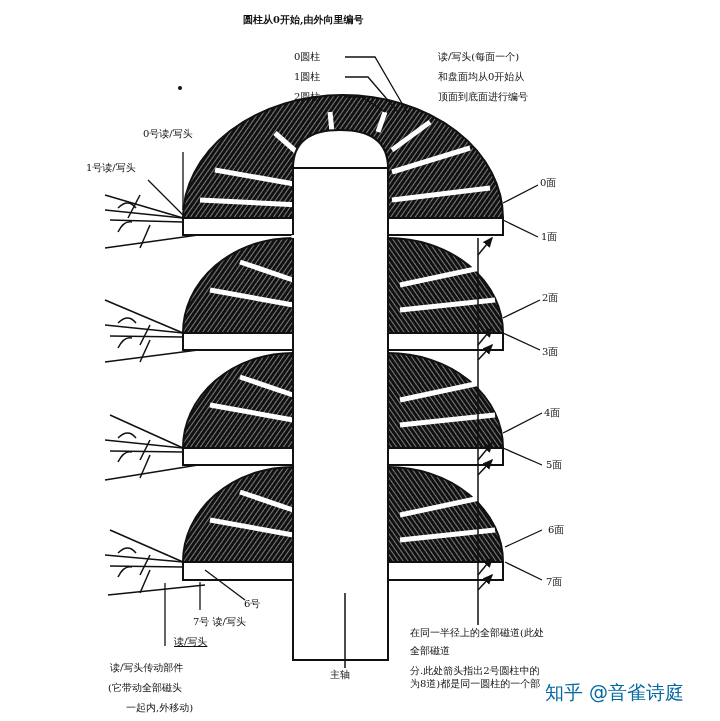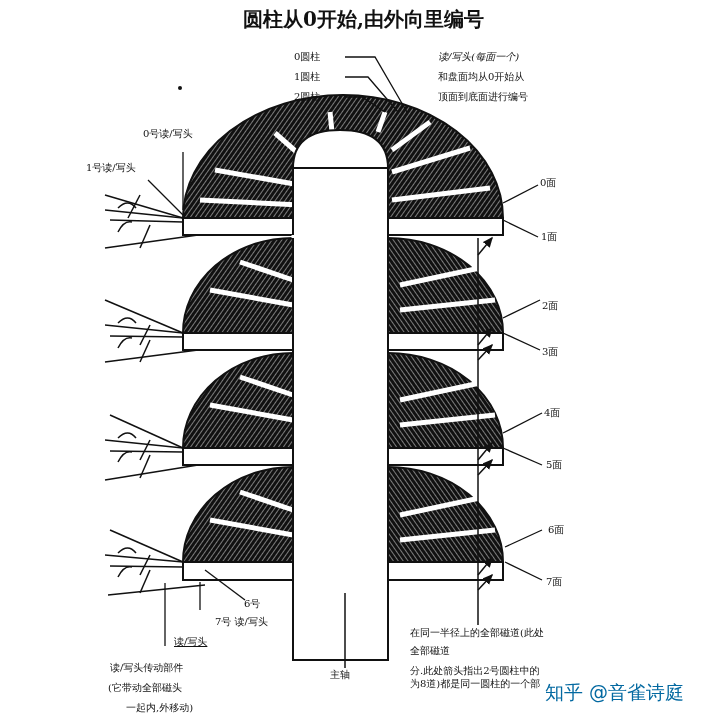--- a/index.html
+++ b/index.html
@@ -1,20 +1,20 @@
 <!DOCTYPE html>
 <html><head>
 <meta charset="utf-8">
 <style>
   html, body { margin:0; padding:0; background:#ffffff; }
   body { width:720px; height:721px; position:relative; overflow:hidden;
          font-family: "DejaVu Serif", "Liberation Serif", serif; color:#111; }
   #diagram { position:absolute; left:0; top:0; }
   .lbl { position:absolute; font-size:10px; line-height:19px; white-space:nowrap; color:#111; }
-  .title { font-size:20px; font-weight:bold; }
+  .title { font-size:10px; font-weight:bold; }
   .watermark { position:absolute; font-family:"DejaVu Sans","Liberation Sans",sans-serif;
                font-size:19px; color:#0369a1; white-space:nowrap; }
 </style>
 </head>
 <body>
 
 <svg id="diagram" width="720" height="721" viewBox="0 0 720 721">
   <defs>
     <pattern id="tracks" width="4" height="4" patternUnits="userSpaceOnUse" patternTransform="rotate(35)">
       <rect width="4" height="4" fill="#111"></rect>
@@ -165,38 +165,38 @@
 
   <circle cx="180" cy="88" r="2" fill="#111"></circle>
 </svg>
 
 <div class="lbl title" style="left:243px; top:10px;">圆柱从0开始,由外向里编号</div>
 
 <div class="lbl" style="left:294px; top:47px;">0圆柱</div>
 <div class="lbl" style="left:294px; top:67px;">1圆柱</div>
 <div class="lbl" style="left:294px; top:87px;">2圆柱</div>
 
-<div class="lbl" style="left:438px; top:47px;font-style:italic;">读/写头(每面一个)</div>
+<div class="lbl" style="left:438px; top:47px;">读/写头(每面一个)</div>
 <div class="lbl" style="left:438px; top:67px;">和盘面均从0开始从</div>
 <div class="lbl" style="left:438px; top:87px;font-family:Liberation Serif, serif;">顶面到底面进行编号</div>
 
 <div class="lbl" style="left:143px; top:124px;">0号读/写头</div>
 <div class="lbl" style="left:86px; top:158px;">1号读/写头</div>
 
 <div class="lbl" style="left:540px; top:173px;">0面</div>
 <div class="lbl" style="left:541px; top:227px;">1面</div>
-<div class="lbl" style="left:542px; top:296px;">2面</div>
+<div class="lbl" style="left:542px; top:288px;">2面</div>
 <div class="lbl" style="left:542px; top:342px;">3面</div>
 <div class="lbl" style="left:544px; top:403px;">4面</div>
 <div class="lbl" style="left:546px; top:455px;">5面</div>
 <div class="lbl" style="left:548px; top:520px;">6面</div>
 <div class="lbl" style="left:546px; top:572px;">7面</div>
 
 <div class="lbl" style="left:244px; top:594px;">6号</div>
-<div class="lbl" style="left:193px; top:612px;margin-left:22px;">7号 读/写头</div>
+<div class="lbl" style="left:193px; top:612px;">7号 读/写头</div>
 <div class="lbl" style="left:174px; top:632px;text-decoration:underline;">读/写头</div>
 
 <div class="lbl" style="left:110px; top:658px;">读/写头传动部件</div>
 <div class="lbl" style="left:108px; top:678px;">(它带动全部磁头</div>
 <div class="lbl" style="left:126px; top:698px;">一起内,外移动)</div>
 
 <div class="lbl" style="left:330px; top:665px;">主轴</div>
 
 <div class="lbl" style="left:410px; top:623px;">在同一半径上的全部磁道(此处</div>
 <div class="lbl" style="left:410px; top:674px;">为8道)都是同一圆柱的一个部</div>

